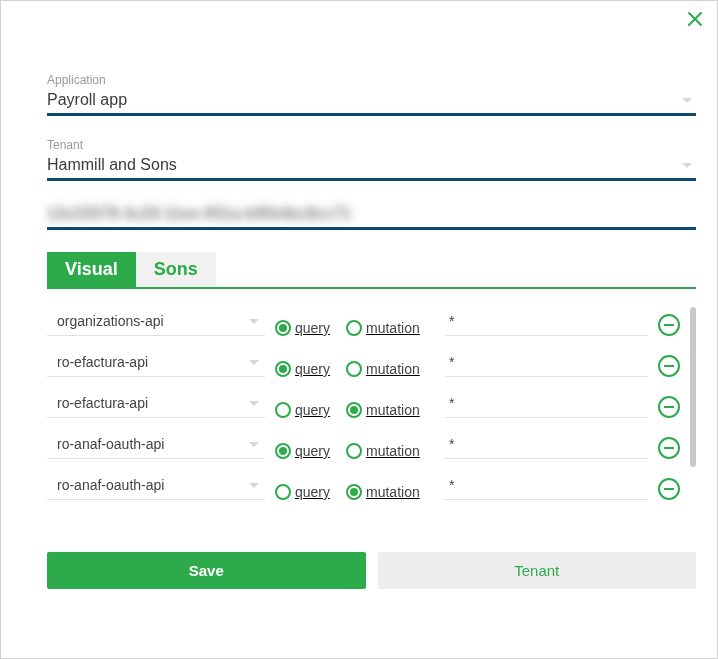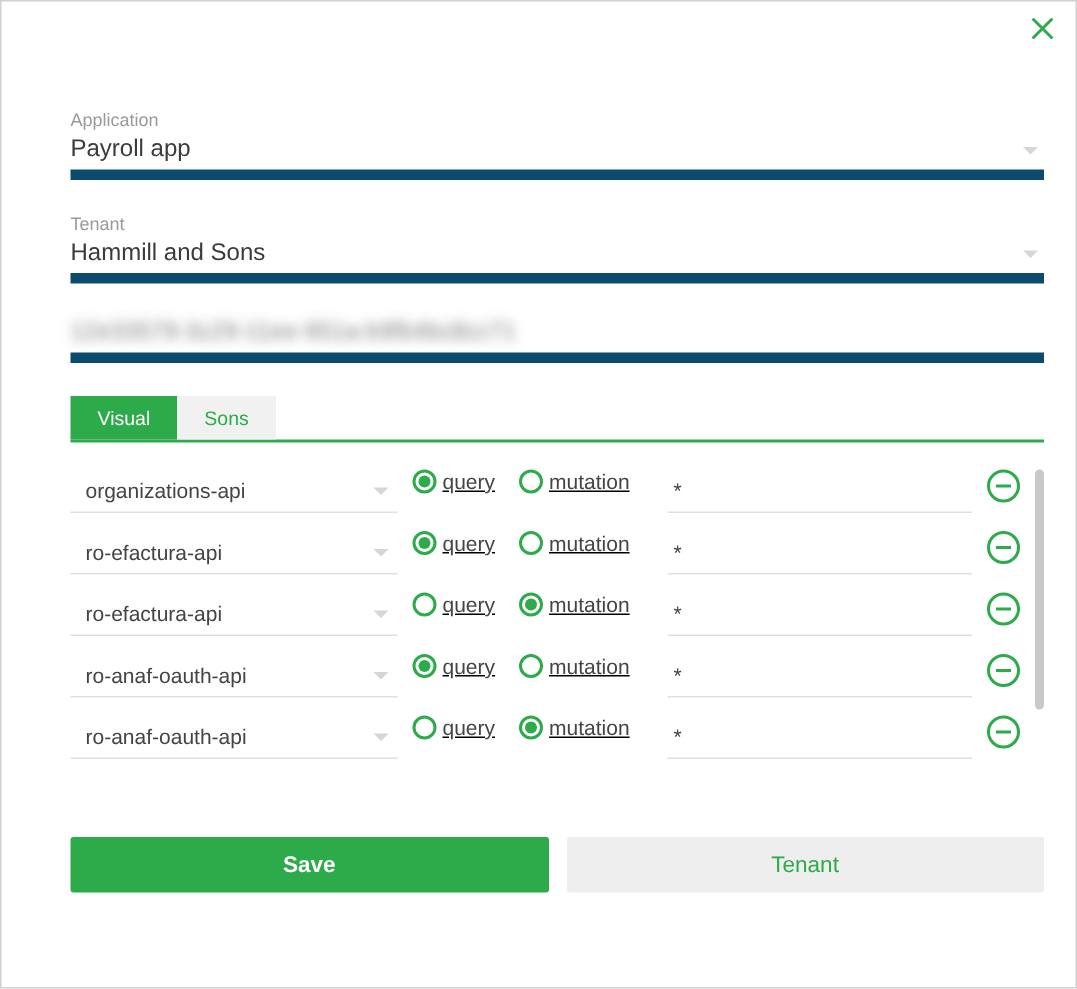--- a/index.html
+++ b/index.html
@@ -27,52 +27,54 @@
   .field { margin-bottom: 22px; }
   .field-label {
     font-size: 12px;
     color: #9a9a9a;
     margin-bottom: 2px;
     display: block;
   }
   .field-row {
     display: flex;
     align-items: center;
-    border-bottom: 7px solid #0c4a6e;
+    border-bottom: 3px solid #0c4a6e;
     padding-bottom: 2px;
     position: relative;
   }
   .field-value {
     font-size: 16px;
     color: #3b3b3b;
     flex: 1;
     padding: 2px 0;
   }
   .blurred {
     color: transparent;
     text-shadow: 0 0 8px rgba(90,90,90,0.8);
     user-select: none;
+    font-weight: bold;
   }
   .chevron {
     width: 0; height: 0;
     border-left: 5px solid transparent;
     border-right: 5px solid transparent;
     border-top: 5px solid #d6d6d6;
     margin-right: 4px;
   }
   .scope-block { margin-top: 4px; }
   .tabs {
     display: flex;
     border-bottom: 2px solid #2dab4b;
     margin-bottom: 18px;
   }
   .tab {
     padding: 7px 18px;
-    font-size: 13px;
-    cursor: pointer;
+    font-size: 18px;
+    cursor: pointer;
+    font-weight: bold;
   }
   .tab.active {
     background: #2dab4b;
     color: #fff;
   }
   .tab.inactive {
     background: #f1f1f1;
     color: #2dab4b;
   }
   .scope-body {
@@ -92,21 +94,21 @@
     position: absolute;
     top: 0;
     right: 0;
     width: 6px;
     height: 160px;
     background: #c9c9c9;
     border-radius: 3px;
   }
   .scope-row {
     display: flex;
-    align-items: flex-start;
+    align-items: flex-end;
     margin-bottom: 12px;
     gap: 10px;
   }
   .api-select {
     width: 218px;
     border-bottom: 1px solid #e0e0e0;
     padding: 6px 2px 6px 10px;
     font-size: 14px;
     color: #444;
     display: flex;

